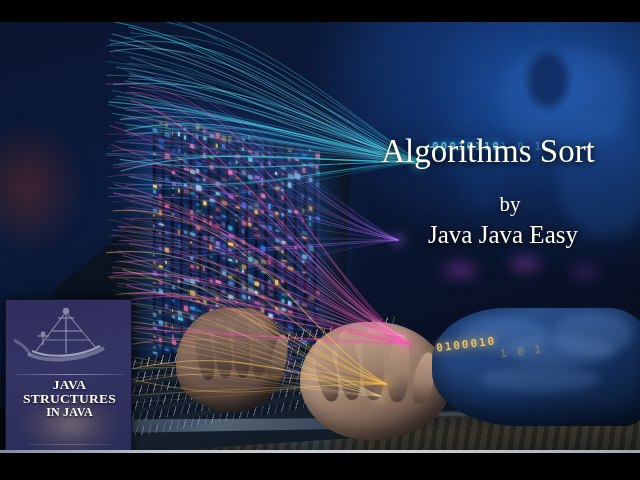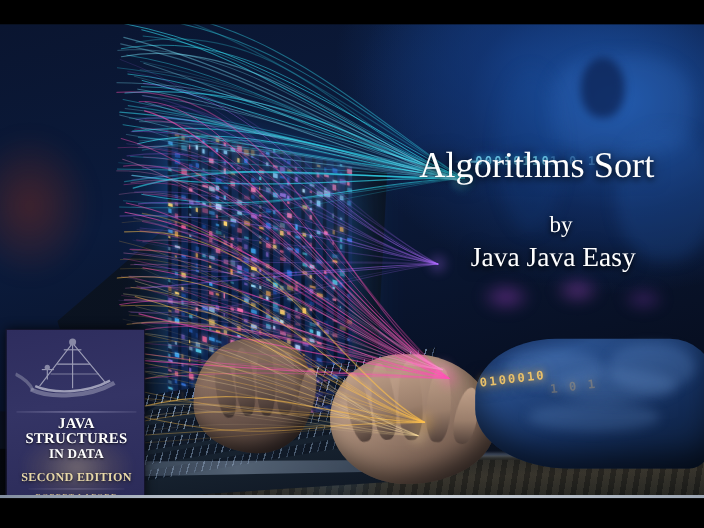--- a/index.html
+++ b/index.html
@@ -971,22 +971,21 @@
           <path d="M29 30 L29 41"></path>
             <path d="M24 32 L35 32"></path>
           <circle cx="52" cy="7" r="3.2" fill="#9fa0b8" stroke="none"></circle>
           <circle cx="29" cy="30" r="2.4" fill="#9fa0b8" stroke="none"></circle>
           <path d="M0 36 C8 40 14 46 16 51" stroke-width="3" opacity="0.45"></path>
         </g>
       </svg>
 
       <div class="bk-rule" style="top:74px;"></div>
       <div class="bk-title" style="top:78px; font-size:13.5px;">JAVA STRUCTURES</div>
-      <div class="bk-title" style="top:106px; font-size:12px;">IN DATA</div>
-      <div class="bk-ed" style="top:128px;">SECOND EDITION</div>
+      <div class="bk-title" style="top:106px; font-size:12px;">IN JAVA</div>
       <div class="bk-rule" style="top:144px; left:20px; width:87px; opacity:.5;"></div>
       <div class="bk-auth" style="top:148px;">ROBERT LAFORE</div>
 
     </div>
 
   </div>
 
   <div class="sort-title">Algorithms Sort</div>
   <div class="by-line">by</div>
   <div class="author-line">Java Java Easy</div>

